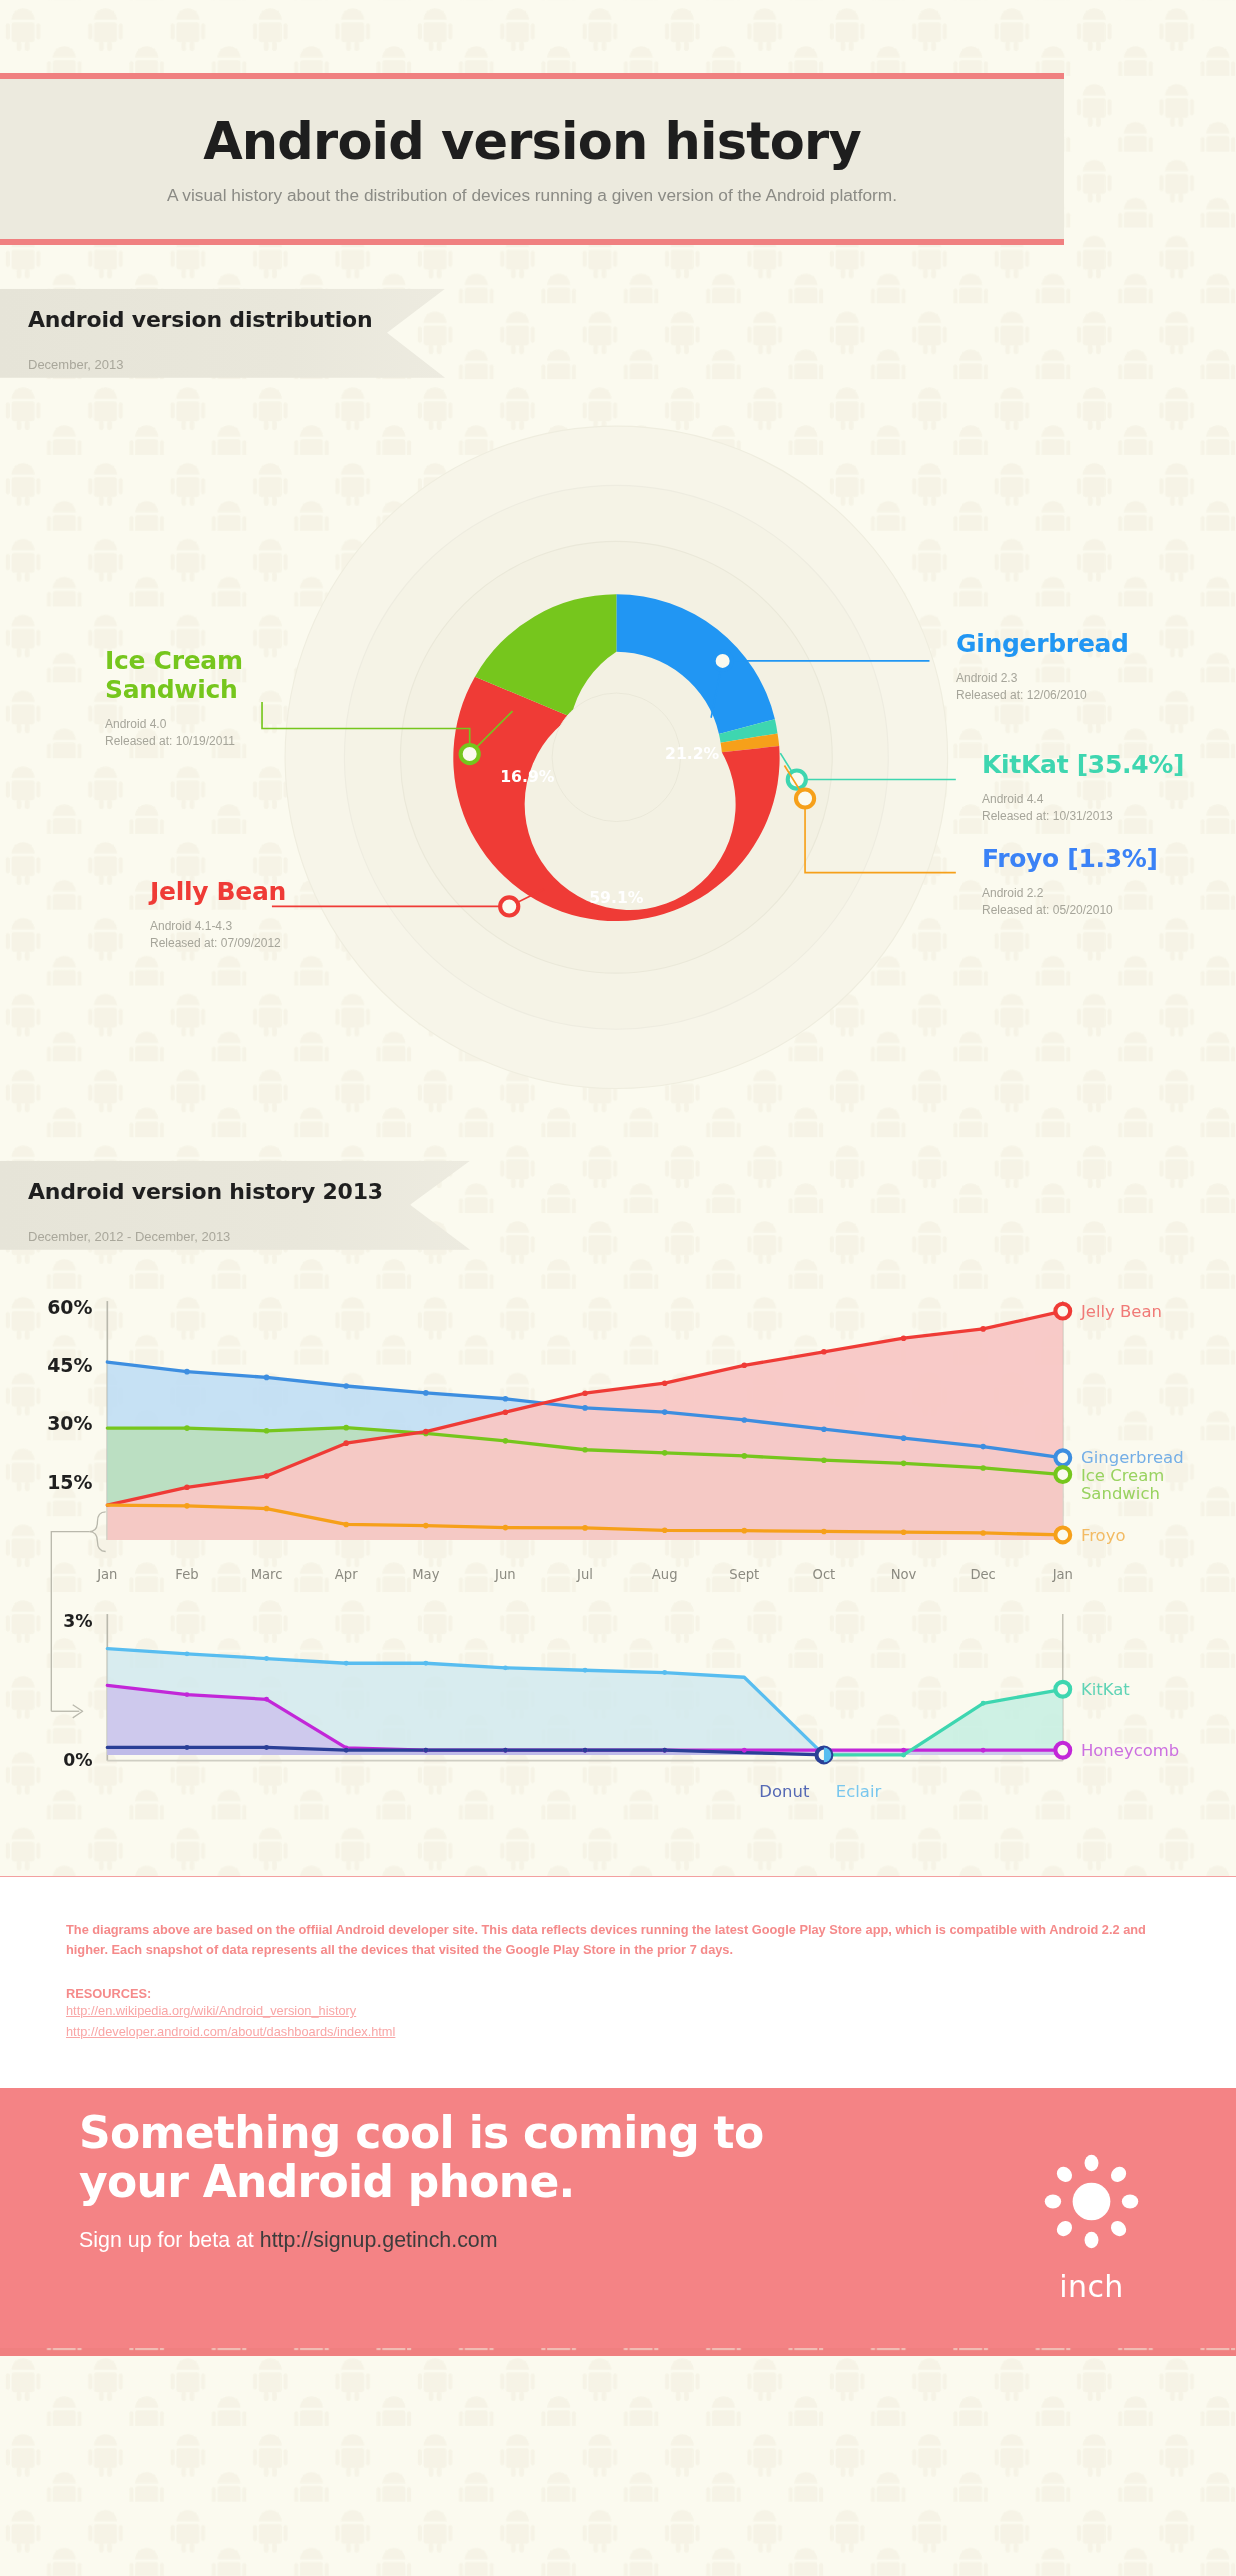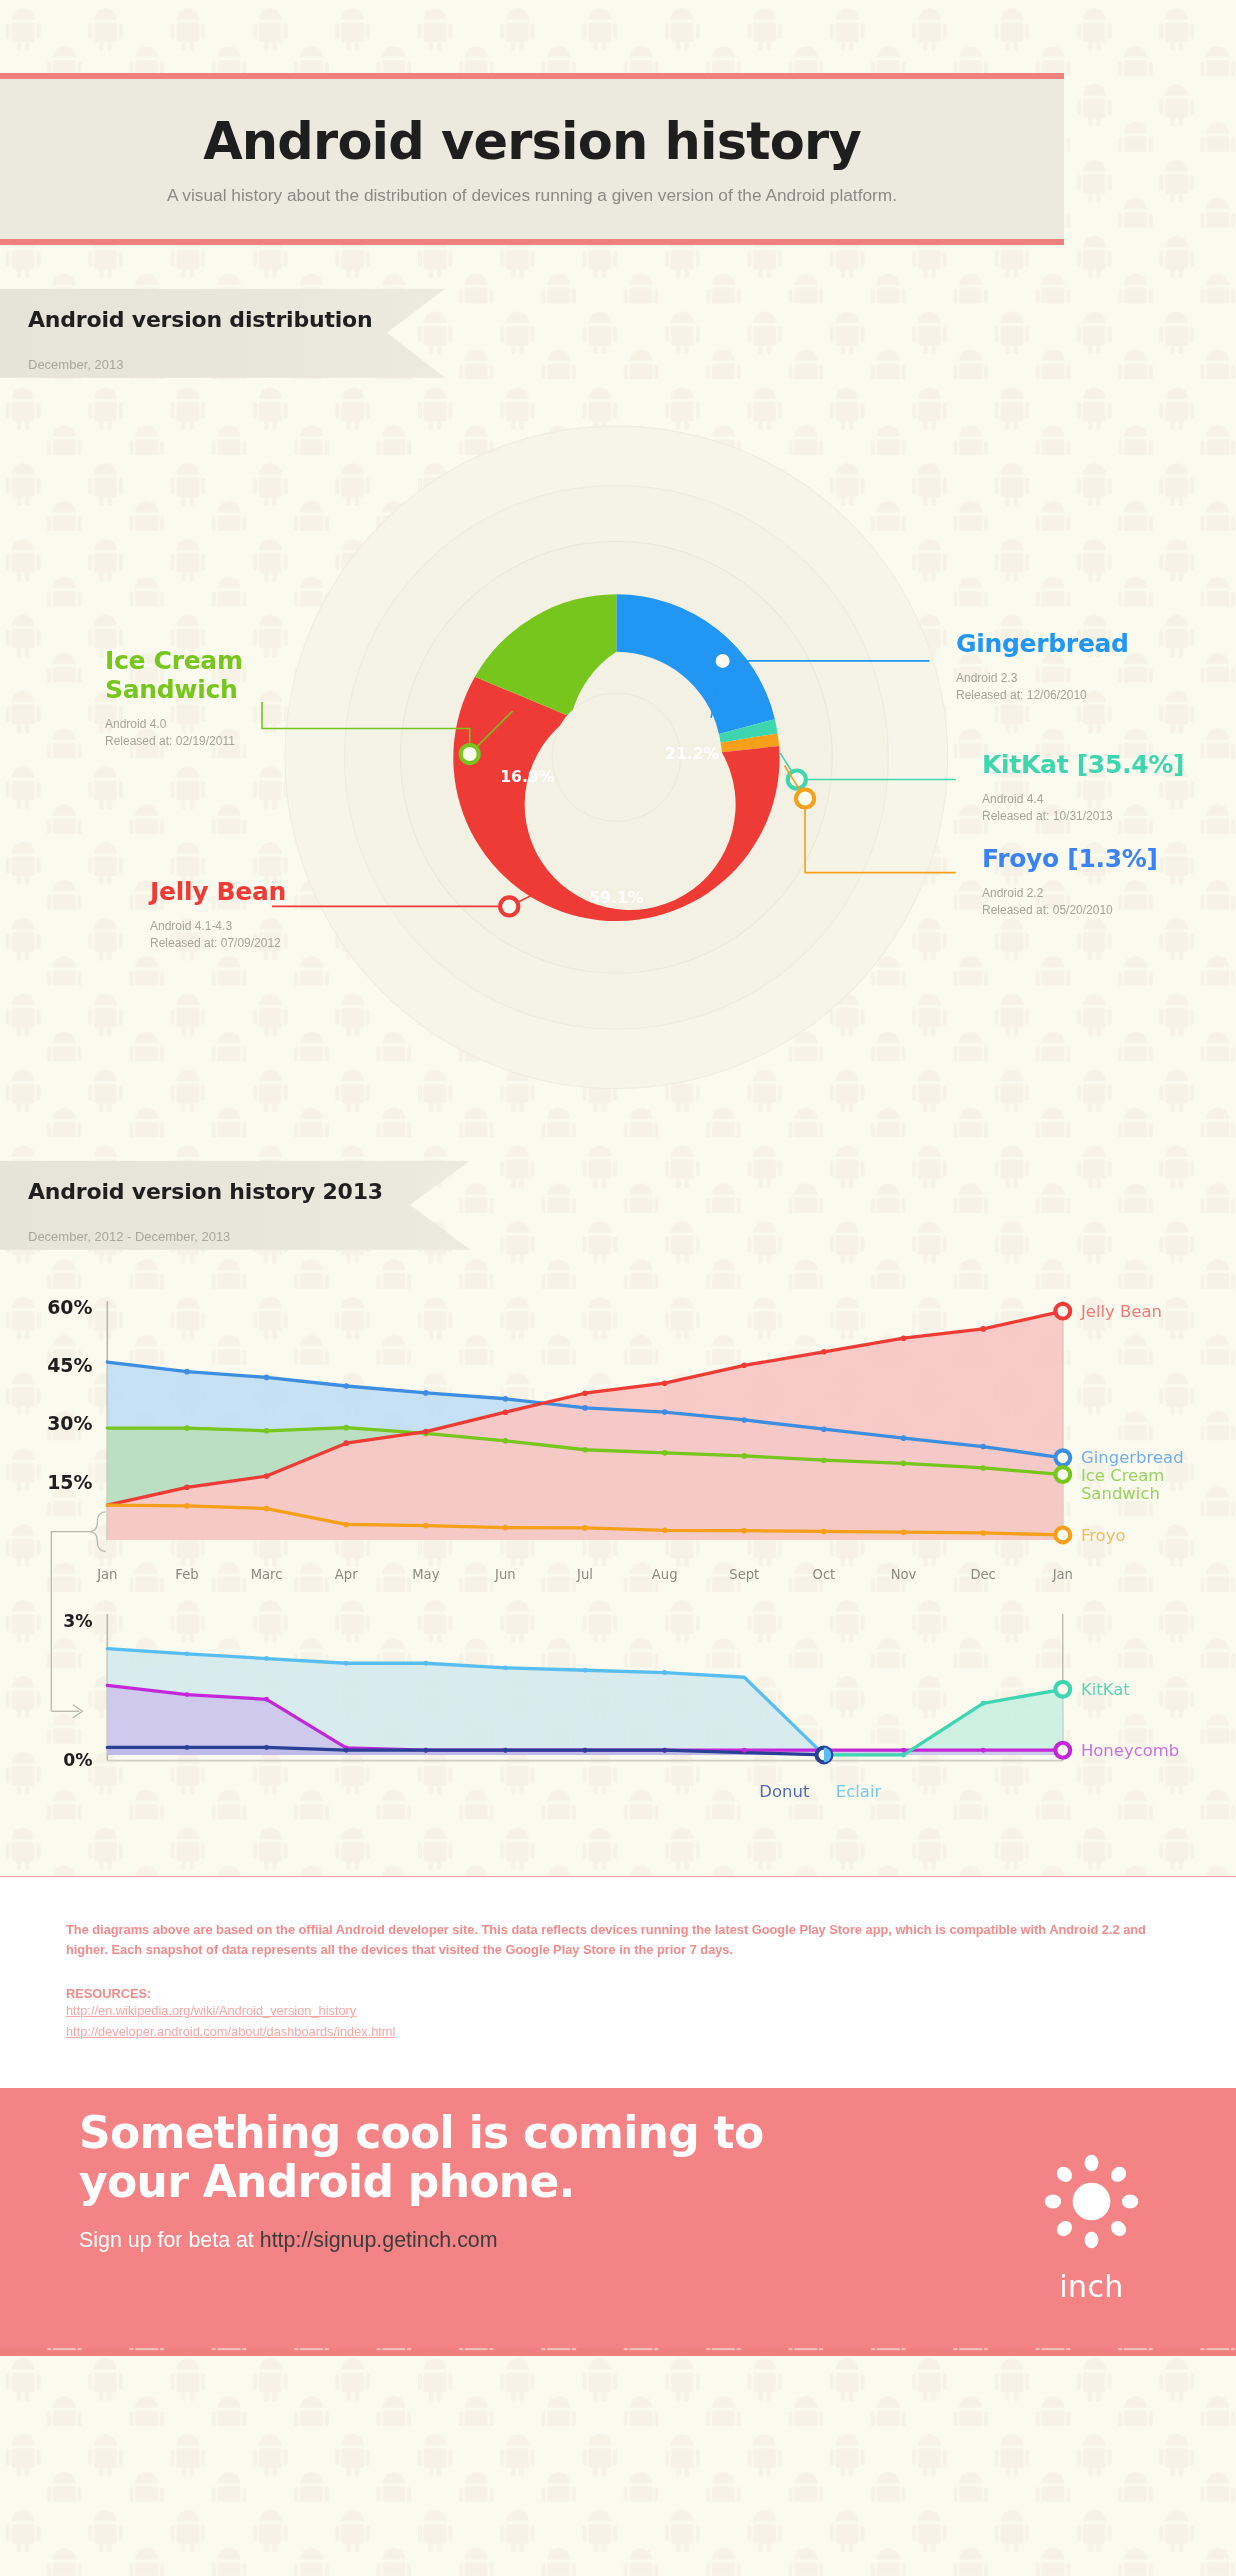--- a/index.html
+++ b/index.html
@@ -226,21 +226,21 @@
     </div>
   </div>
 
   <div class="pielabel left" style="left:105px; top:268px; width:239px;">
     <div class="name" style="color:#76c61d">
       <span>Ice Cream</span><br>
       <span>Sandwich</span>
     </div>
     <div class="meta">
       <span>Android 4.0</span><br>
-      <span>Released at: 02/19/2011</span>
+      <span>Released at: 10/19/2011</span>
     </div>
   </div>
 
   <div class="pielabel left" style="left:150px; top:499px; width:239px;">
     <div class="name" style="color:#ef3b36">Jelly Bean</div>
     <div class="meta">
       <span>Android 4.1-4.3</span><br>
       <span>Released at: 07/09/2012</span>
     </div>
   </div>

